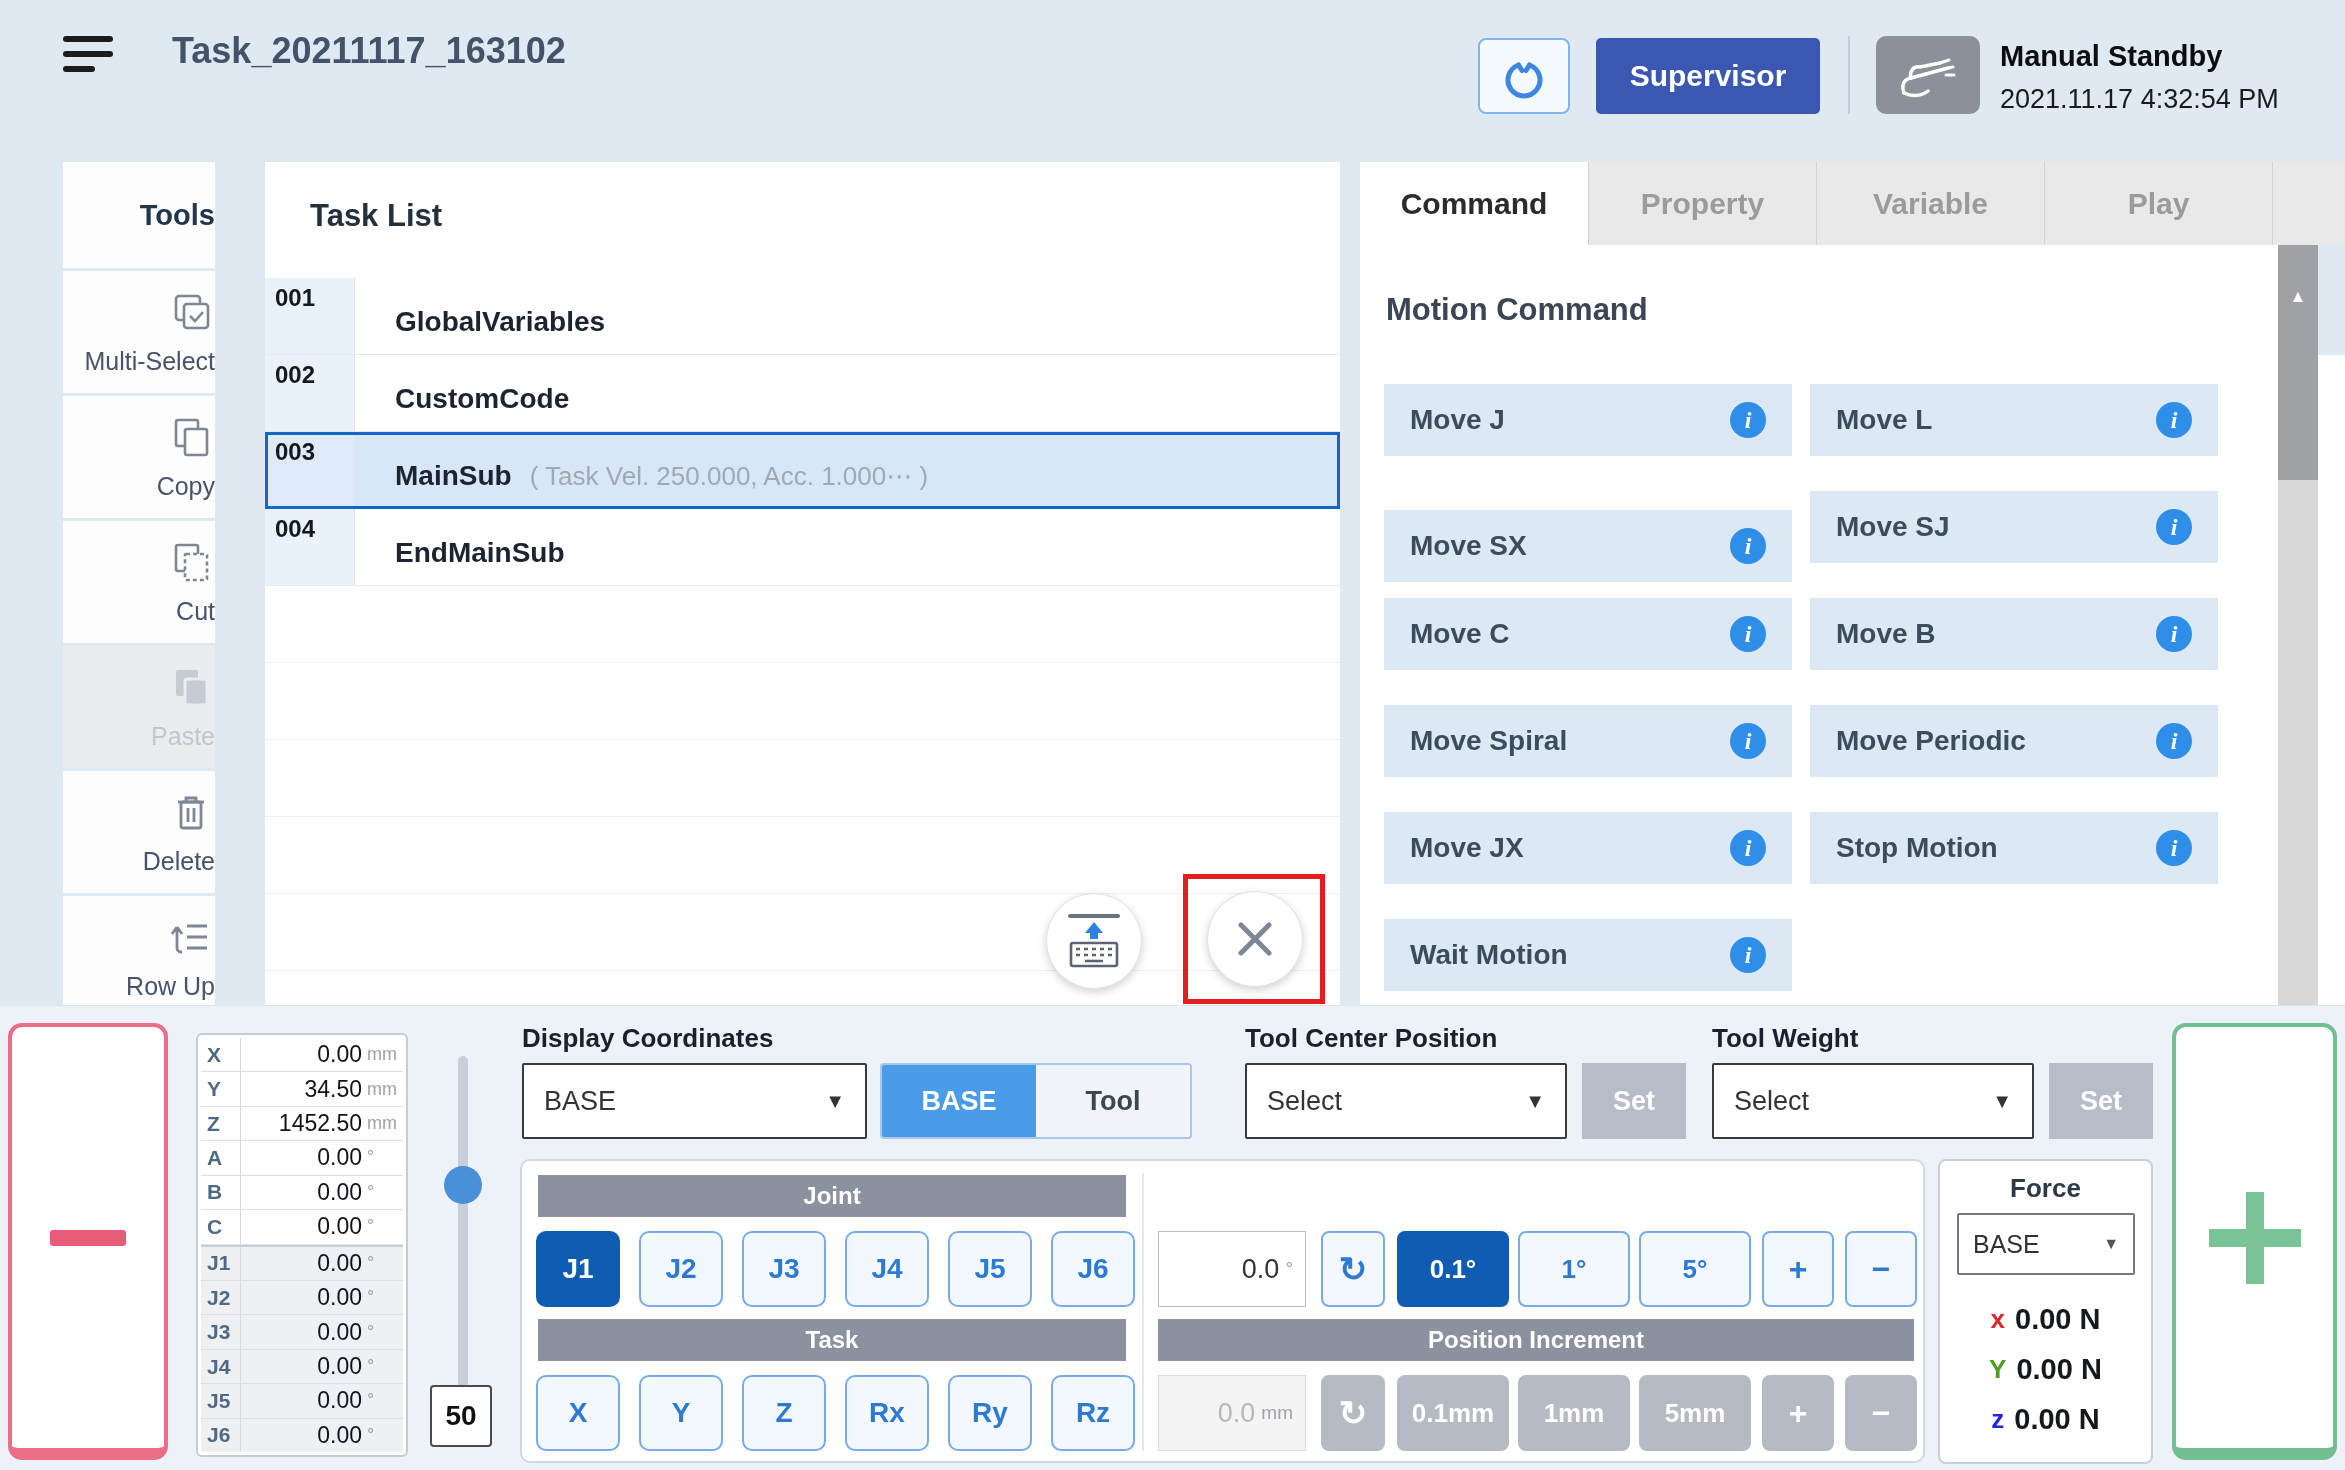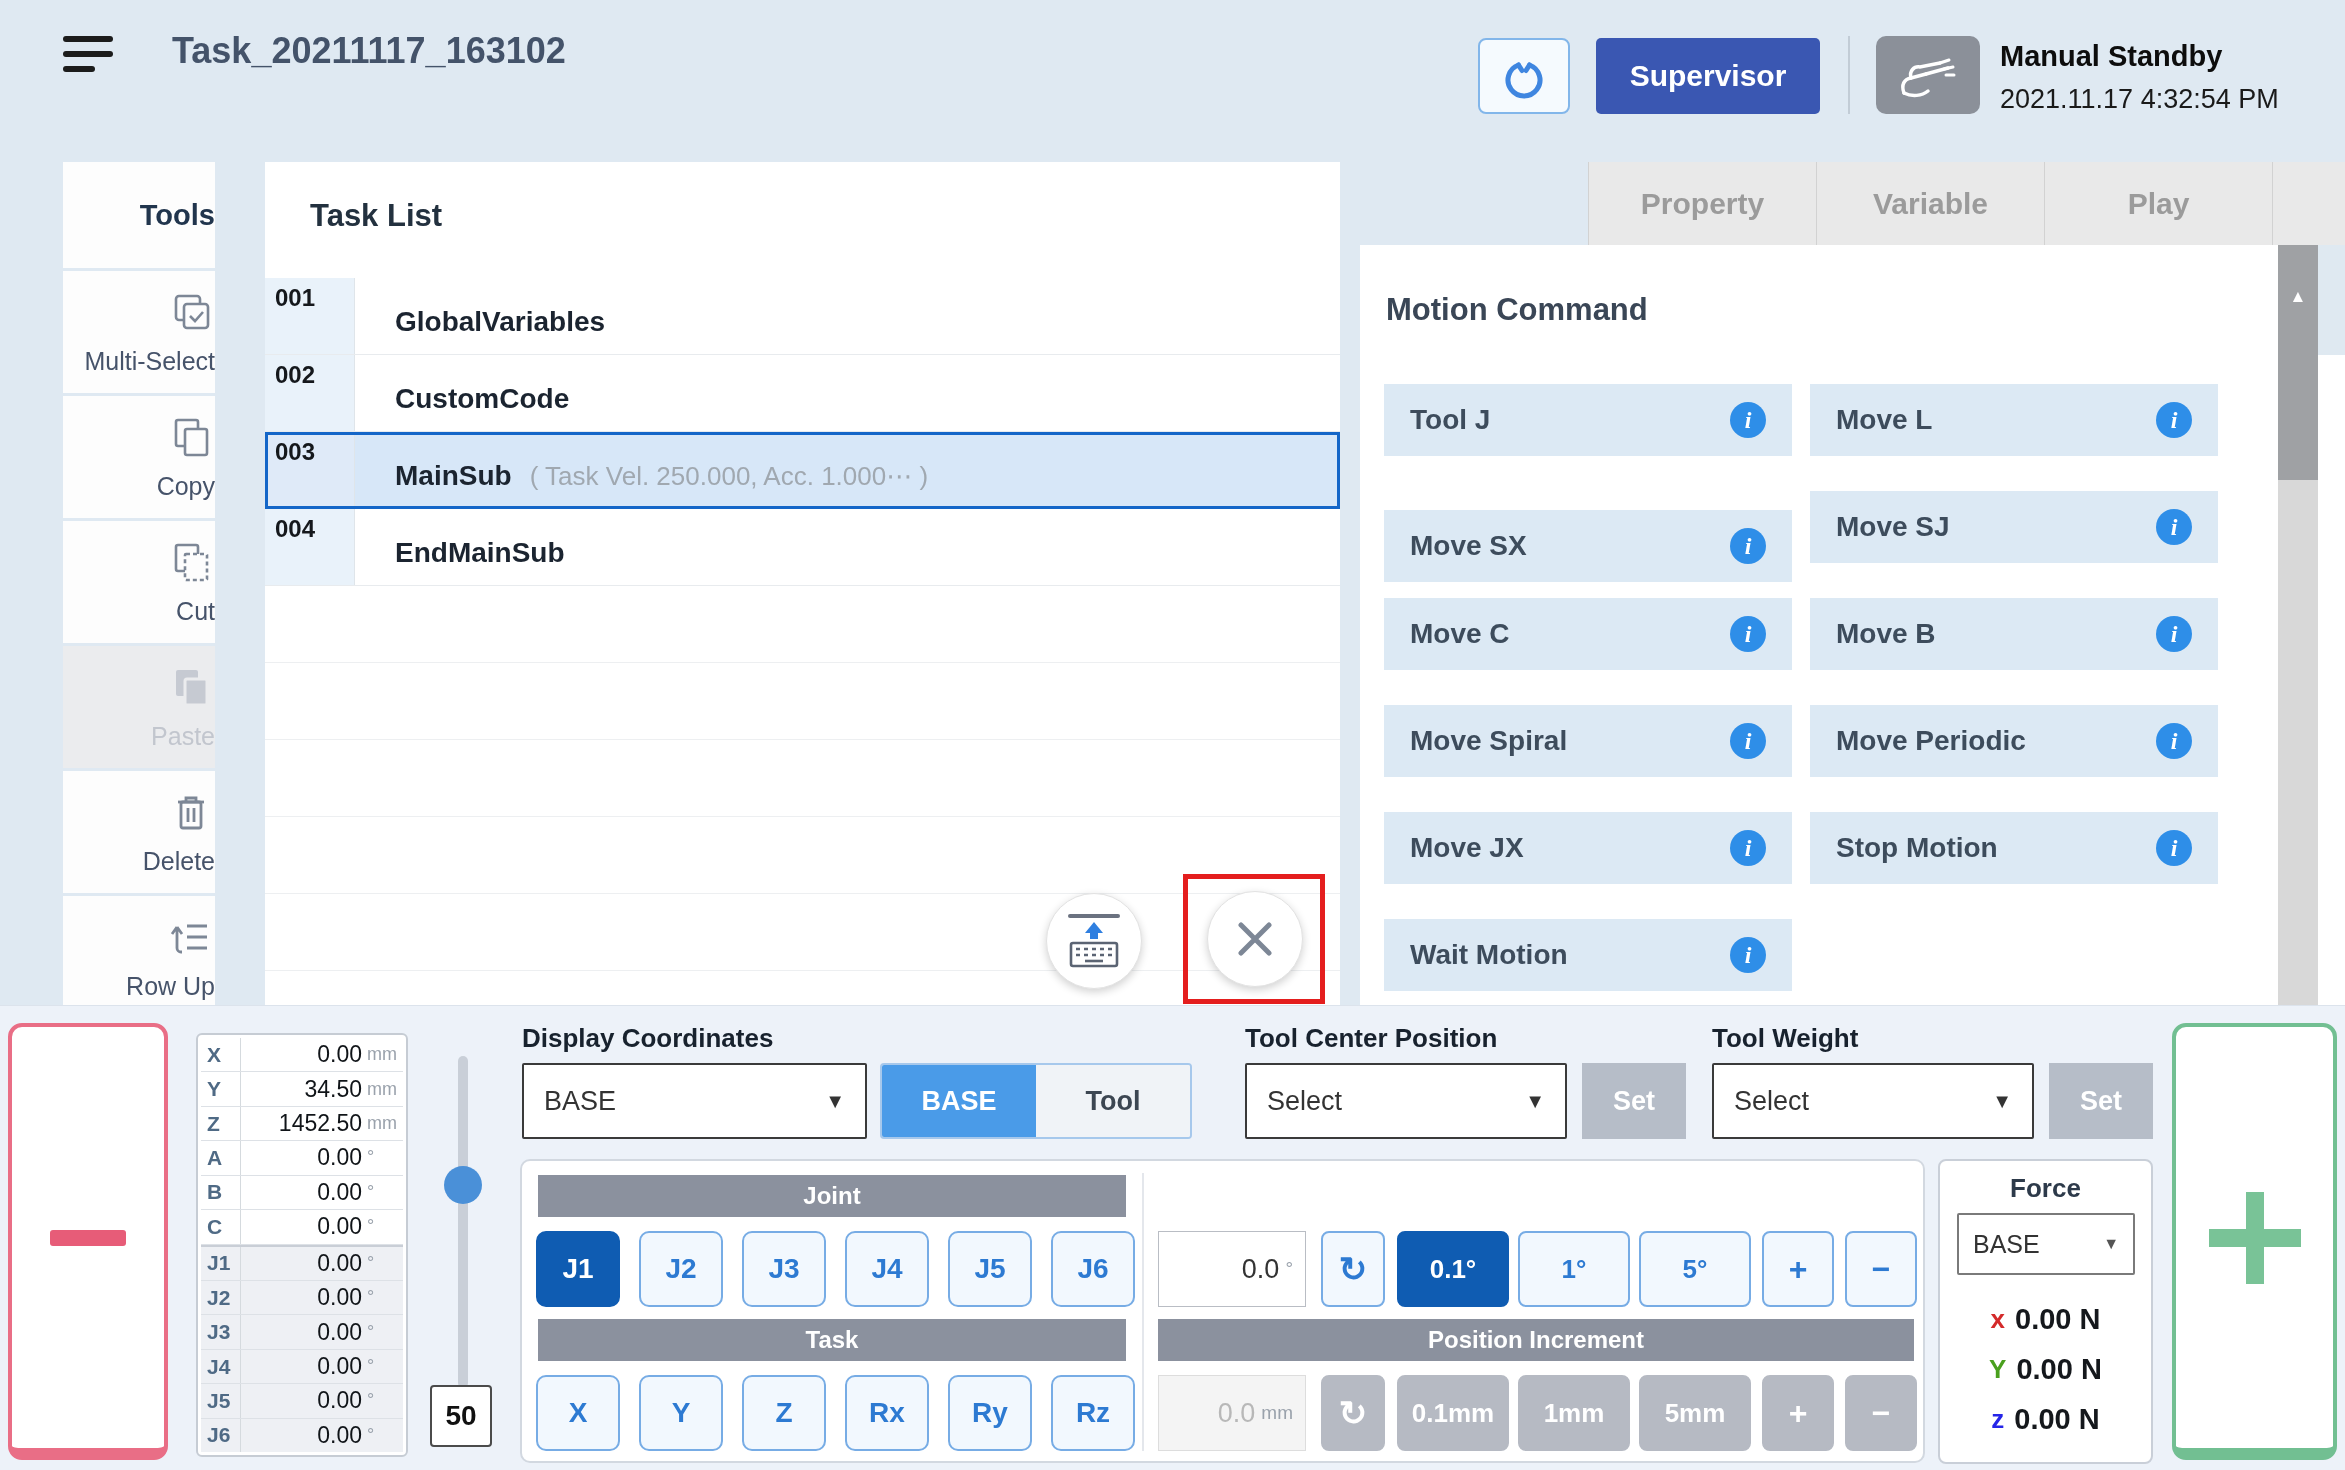--- a/index.html
+++ b/index.html
@@ -190,37 +190,40 @@
       <div class="empty-row"></div>
       <div class="empty-row"></div>
       <div class="empty-row"></div>
       <div class="empty-row"></div>
       <div class="empty-row"></div>
     </div>
   </div>
 
   <div class="abs" style="left:1360px;top:162px;width:985px;height:843px;">
 
+    <div class="tab active" style="left:0;width:228px;">
+      <span>Command</span>
+    </div>
     <div class="tab inactive" style="left:228px;width:228px;">
       <span>Property</span>
     </div>
     <div class="tab inactive" style="left:456px;width:228px;">
       <span>Variable</span>
     </div>
     <div class="tab inactive" style="left:684px;width:228px;">
       <span>Play</span>
     </div>
     <div class="tab inactive" style="left:912px;width:73px;"></div>
 
     <div class="abs panel" style="left:0;top:83px;width:985px;height:760px;"></div>
 
     <div class="abs" style="left:26px;top:130px;font-size:31px;font-weight:bold;color:#3a4656;">Motion Command</div>
 
     <div class="move-btn" style="left:24px;top:222px;">
-      <span>Tool J</span>
+      <span>Move J</span>
       <span class="info-i">i</span>
     </div>
     <div class="move-btn" style="left:450px;top:222px;">
       <span>Move L</span>
       <span class="info-i">i</span>
     </div>
     <div class="move-btn" style="left:24px;top:348px;">
       <span>Move SX</span>
       <span class="info-i">i</span>
     </div>

